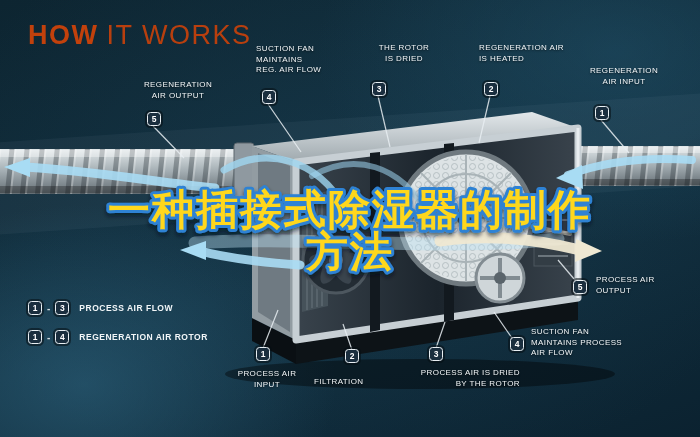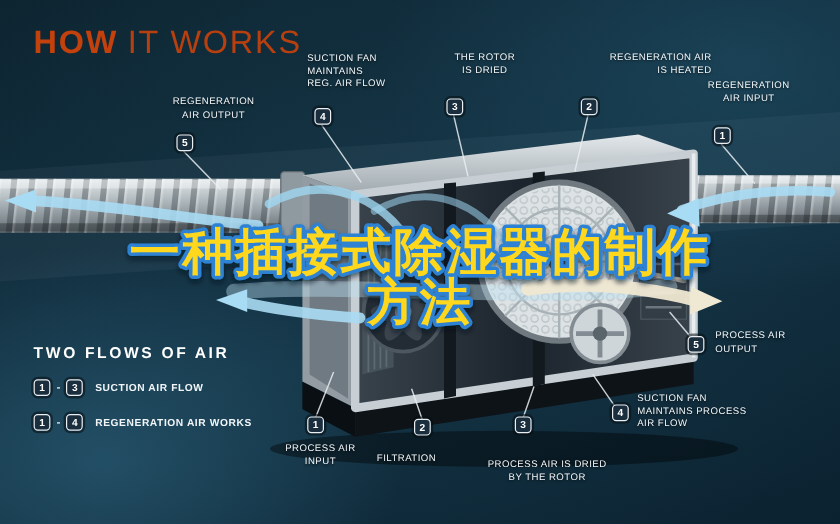--- a/index.html
+++ b/index.html
@@ -187,21 +187,21 @@
 </div>
 <div class="callout" style="left:256px;top:44px;width:92px;text-align:left">
   <div class="callout-label">SUCTION FAN
 MAINTAINS
 REG. AIR FLOW</div>
 </div>
 <div class="callout" style="left:368px;top:43px;width:72px;text-align:center">
   <div class="callout-label">THE ROTOR
 IS DRIED</div>
 </div>
-<div class="callout" style="left:489px;top:43px;width:104px;text-align:right">
+<div class="callout" style="left:479px;top:43px;width:104px;text-align:left">
   <div class="callout-label">REGENERATION AIR
 IS HEATED</div>
 </div>
 <div class="callout" style="left:578px;top:66px;width:92px;text-align:center">
   <div class="callout-label">REGENERATION
 AIR INPUT</div>
 </div>
 <div class="callout" style="left:596px;top:275px;width:80px;text-align:left">
   <div class="callout-label">PROCESS AIR
 OUTPUT</div>
@@ -211,43 +211,42 @@
 MAINTAINS PROCESS
 AIR FLOW</div>
 </div>
 <div class="callout" style="left:228px;top:369px;width:78px;text-align:center">
   <div class="callout-label">PROCESS AIR
 INPUT</div>
 </div>
 <div class="callout" style="left:314px;top:377px;width:78px;text-align:left">
   <div class="callout-label">FILTRATION</div>
 </div>
-<div class="callout" style="left:392px;top:382px;width:128px;text-align:center">
+<div class="callout" style="left:392px;top:368px;width:128px;text-align:right">
   <div class="callout-label">PROCESS AIR IS DRIED
 BY THE ROTOR</div>
 </div>
 
 <div class="badge" style="left:147px;top:112px">5</div>
 <div class="badge" style="left:262px;top:90px">4</div>
 <div class="badge" style="left:372px;top:82px">3</div>
 <div class="badge" style="left:484px;top:82px">2</div>
 <div class="badge" style="left:595px;top:106px">1</div>
 <div class="badge" style="left:573px;top:280px">5</div>
 <div class="badge" style="left:510px;top:337px">4</div>
 <div class="badge" style="left:256px;top:347px">1</div>
 <div class="badge" style="left:345px;top:349px">2</div>
 <div class="badge" style="left:429px;top:347px">3</div>
 
 <div class="legend">
-  <div class="legend-heading">TWO FLOWS OF AIR</div>
   <div class="legend-row">
     <span class="badge inline">1</span>
     <span class="legend-dash">-</span>
     <span class="badge inline">3</span>
-    <span class="legend-label">SUCTION AIR FLOW</span>
+    <span class="legend-label">PROCESS AIR FLOW</span>
   </div>
   <div class="legend-row">
     <span class="badge inline">1</span>
     <span class="legend-dash">-</span>
     <span class="badge inline">4</span>
-    <span class="legend-label">REGENERATION AIR WORKS</span>
+    <span class="legend-label">REGENERATION AIR ROTOR</span>
   </div>
 </div>
 
 </body></html>

